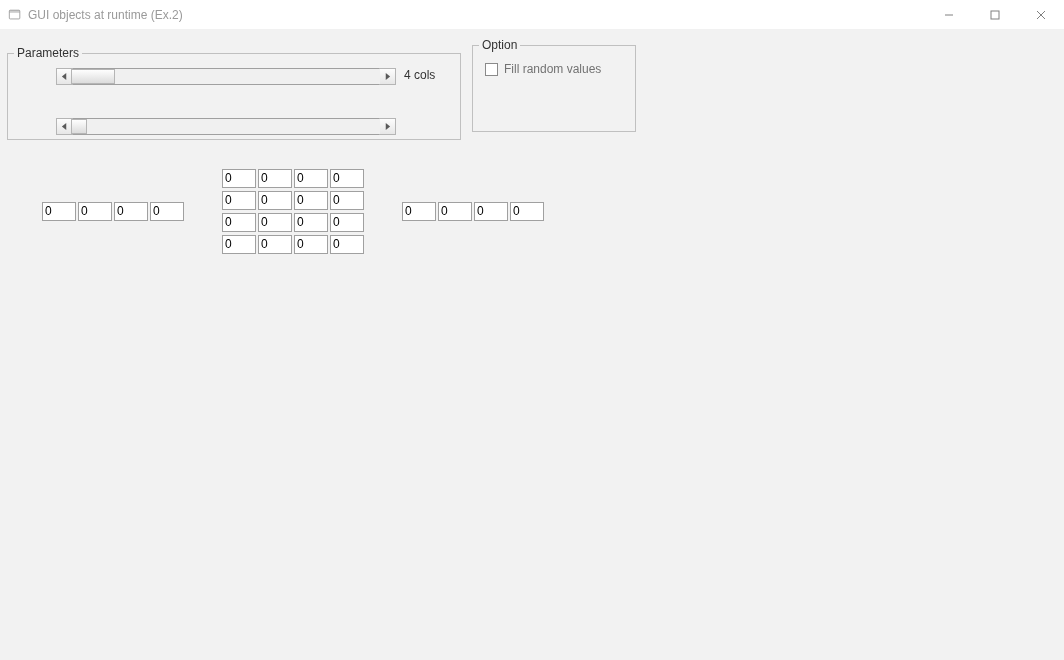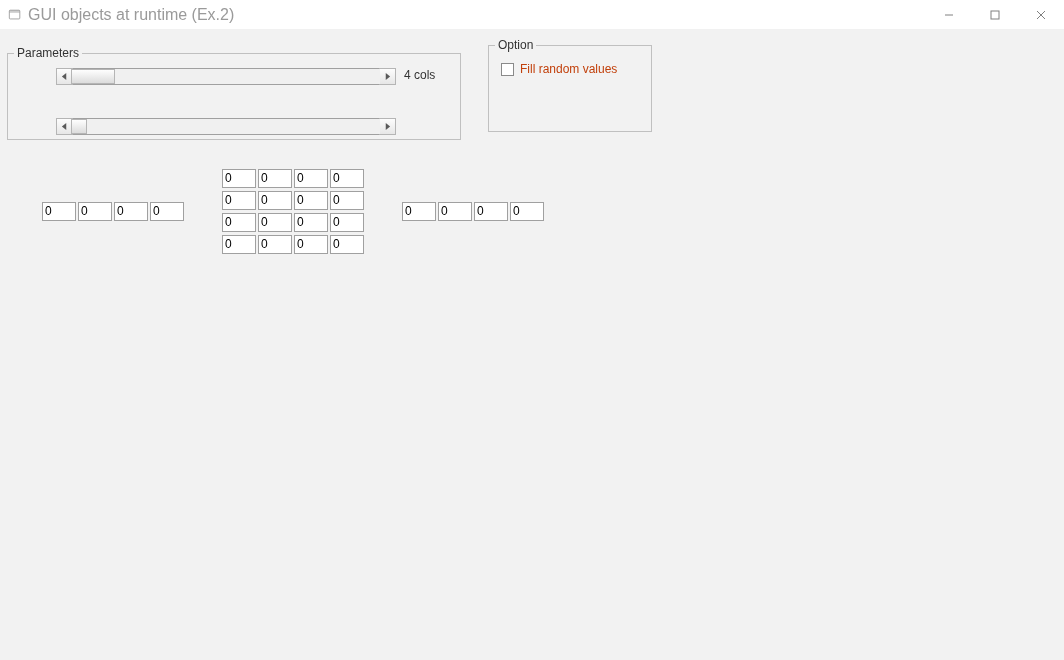--- a/index.html
+++ b/index.html
@@ -14,21 +14,21 @@
 
   
   .titlebar {
     height: 30px;
     background: #ffffff;
     display: flex;
     align-items: center;
     padding-left: 8px;
     border-bottom: 1px solid #f1f1f1;
     color: #9a9a9a;
-    font-size: 16px;
+    font-size: 12px;
   }
   .vbicon {
     width: 14px; height: 14px;
     margin-right: 6px;
     position: relative;
   }
   .vbicon svg { width: 100%; height: 100%; display: block; }
   .title-text { flex: 0 0 auto; }
   .title-spacer { flex: 1 1 auto; }
   .win-btn {
@@ -101,21 +101,21 @@
     margin-left: 8px;
     color: #333;
     font-size: 12px;
   }
 
   
   .check-row {
     position: absolute;
     display: flex;
     align-items: center;
-    color: #c2410c;
+    color: #737373;
     font-size: 12px;
   }
   .check-box {
     width: 13px; height: 13px;
     border: 1px solid #8a8a8a;
     background: #ffffff;
     margin-right: 6px;
   }
 
   
@@ -201,21 +201,21 @@
         </div>
         <div class="arrow-btn">
           <svg viewBox="0 0 8 8">
               <polygon points="2,0 2,8 7,4"></polygon>
             </svg>
         </div>
       </div>
     </div>
   </fieldset>
 
-  <fieldset class="group" style="left:472px; top:8px; width:164px; height:94px;margin-left:16px;">
+  <fieldset class="group" style="left:472px; top:8px; width:164px; height:94px;">
     <legend>Option</legend>
     <div class="check-row" style="left:12px; top:10px;">
       <span class="check-box"></span>
       <span>Fill random values</span>
     </div>
   </fieldset>
 
   <div class="cells" id="vectorA" style="left: 42px; top: 172px; width: 144px; height: 22px;">
       <div class="cell" style="left: 0px; top: 0px;">0</div>
       <div class="cell" style="left: 36px; top: 0px;">0</div>

